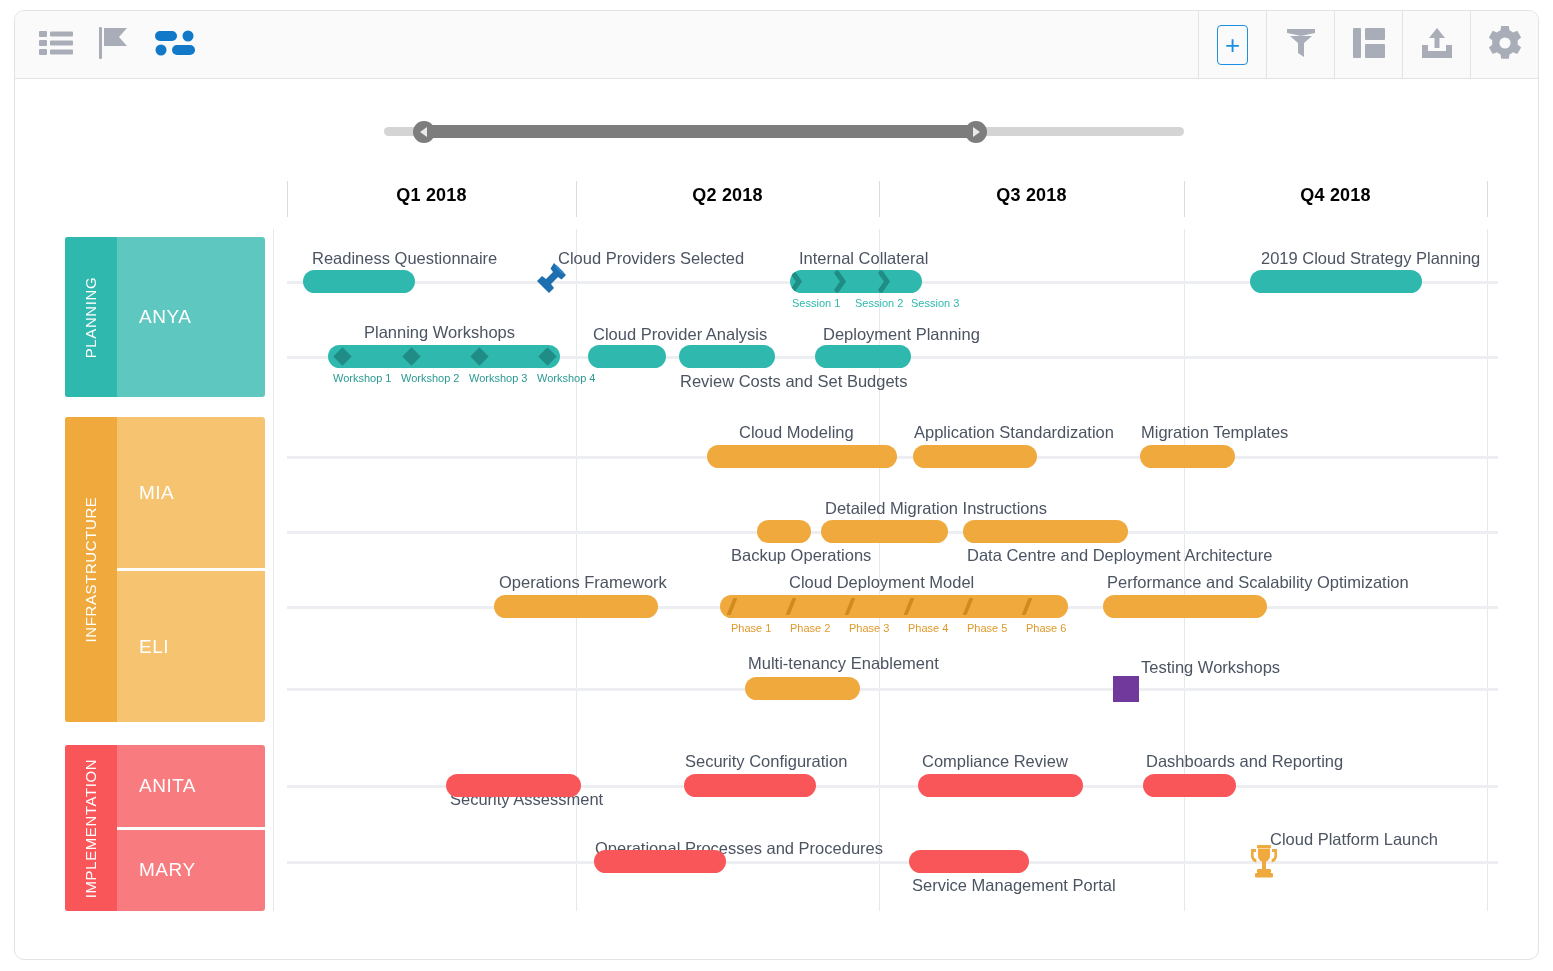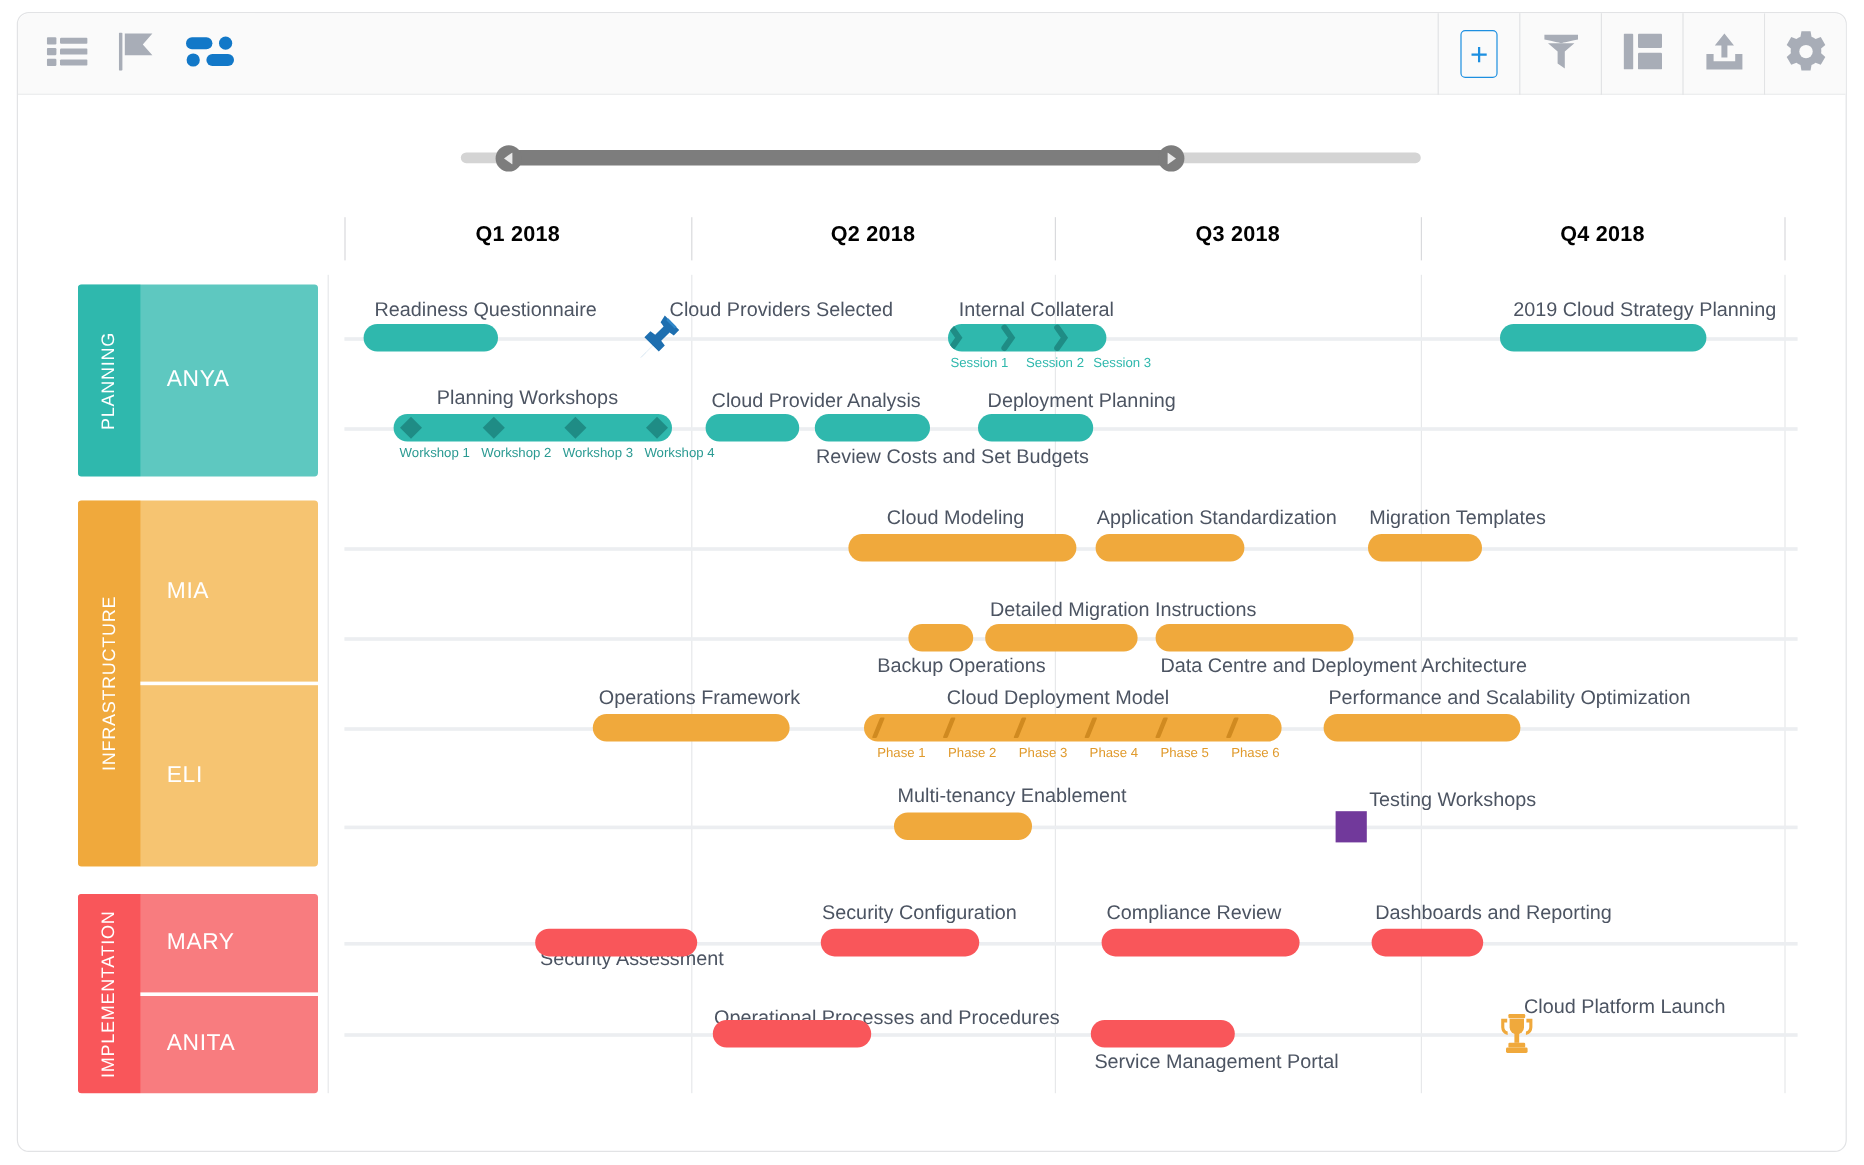--- a/index.html
+++ b/index.html
@@ -264,22 +264,22 @@
         <div class="lane-person">MIA</div>
         <div class="lane-person">ELI</div>
       </div>
     </div>
 
     <div class="lane" style="top:516px; height:166px; background:#f87c7f;">
       <div class="lane-spine" style="background:#f9565a;">
         <span>IMPLEMENTATION</span>
       </div>
       <div class="lane-people">
+        <div class="lane-person">ANITA</div>
         <div class="lane-person">MARY</div>
-        <div class="lane-person">ANITA</div>
       </div>
     </div>
 
     <div class="bar-label" style="left:297px; top:20px;">Readiness Questionnaire</div>
     <div class="bar" style="left:288px; top:41px; width:112px; background:#2fb8ad;"></div>
 
     <div class="bar-label" style="left:1246px; top:20px;">2019 Cloud Strategy Planning</div>
     <div class="bar" style="left:1235px; top:41px; width:172px; background:#2fb8ad;"></div>
 
     <div class="bar-label" style="left:543px; top:20px;">Cloud Providers Selected</div>

